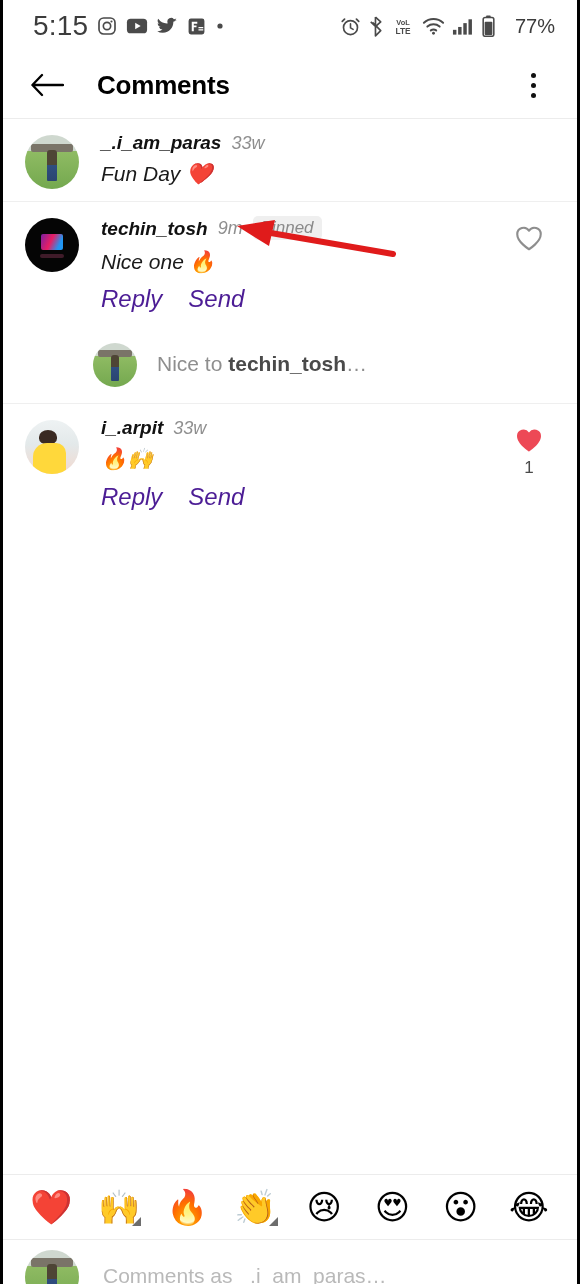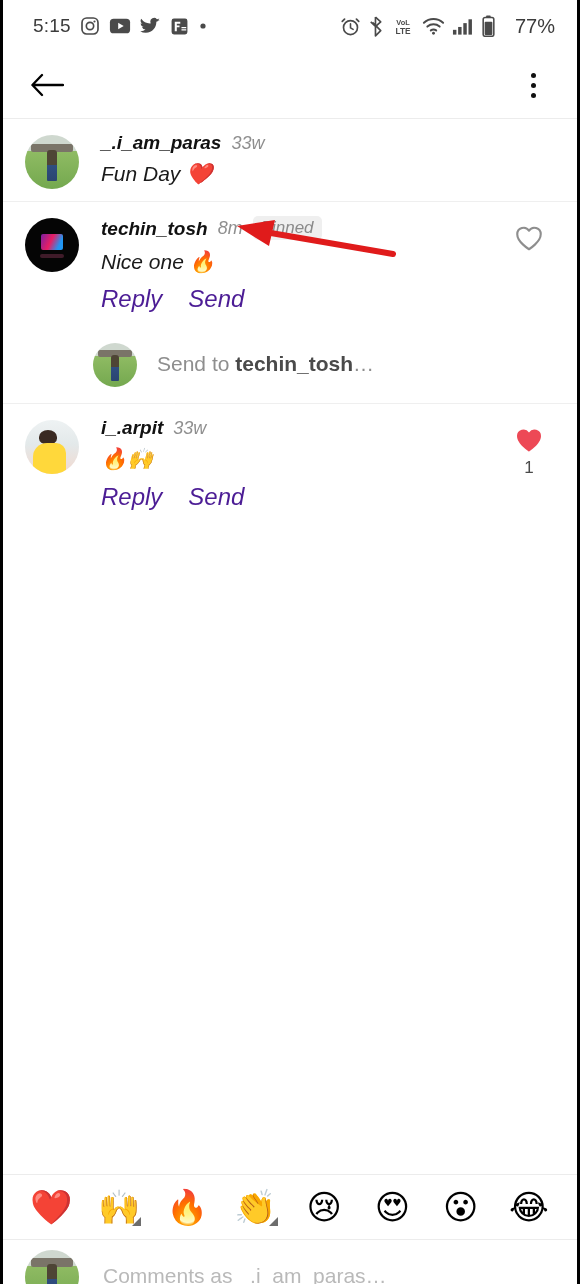--- a/index.html
+++ b/index.html
@@ -23,21 +23,21 @@
   .statusbar {
     height: 52px;
     display: flex;
     align-items: center;
     justify-content: space-between;
     padding: 0 22px 0 30px;
     background: #fff;
   }
   .sb-left { display: flex; align-items: center; gap: 9px; }
   .sb-time {
-    font-size: 19px;
+    font-size: 28px;
     color: #3c3c3c;
     letter-spacing: 0.2px;
     font-family: "Liberation Sans", sans-serif;
   }
   .sb-right { display: flex; align-items: center; gap: 7px; }
   .sb-batt-txt { font-size: 20px; color: #3c3c3c; margin-left: 13px; }
   .ic { display: block; }
 
   
   .header {
@@ -297,20 +297,21 @@
       <span class="sb-batt-txt">77%</span>
     </div>
   </div>
 
   <div class="header">
     <div class="back-btn">
       <svg width="34" height="26" viewBox="0 0 34 26">
         <path d="M33 13H3M12 3 2.4 13 12 23" fill="none" stroke="#000" stroke-width="2.3" stroke-linecap="round" stroke-linejoin="round"></path>
       </svg>
     </div>
+    <div class="title">Comments</div>
     <div class="menu-btn">
       <i></i>
       <i></i>
       <i></i>
     </div>
   </div>
   <div class="hdr-rule"></div>
 
   <div class="list">
 
@@ -327,21 +328,21 @@
         </div>
       </div>
       <div class="likecol"></div>
     </div>
 
     <div class="comment">
       <div class="avatar av-tosh"></div>
       <div class="cbody">
         <div class="meta">
           <span class="uname">techin_tosh</span>
-          <span class="ctime">8m</span>
+          <span class="ctime">9m</span>
           <span class="badge">Pinned</span>
         </div>
         <div class="ctext">
           <span>Nice one</span>
           <span class="em">🔥</span>
         </div>
         <div class="cactions">
           <span>Reply</span>
           <span>Send</span>
         </div>
@@ -349,21 +350,21 @@
       <div class="likecol">
         <svg width="30" height="28" viewBox="0 0 24 22">
           <path d="M12 20S2.6 14.2 2.6 7.9A5.1 5.1 0 0112 5.2 5.1 5.1 0 0121.4 7.9C21.4 14.2 12 20 12 20z" fill="none" stroke="#8e8e8e" stroke-width="1.7" stroke-linejoin="round"></path>
         </svg>
       </div>
     </div>
 
     <div class="replyrow">
       <div class="avatar sm av-paras"></div>
       <div class="replytxt">
-        <span>Send to </span><b>techin_tosh</b><span>…</span>
+        <span>Nice to </span><b>techin_tosh</b><span>…</span>
       </div>
     </div>
 
     <div class="comment">
       <div class="avatar av-arpit"></div>
       <div class="cbody">
         <div class="meta">
           <span class="uname">i_.arpit</span>
           <span class="ctime">33w</span>
         </div>

